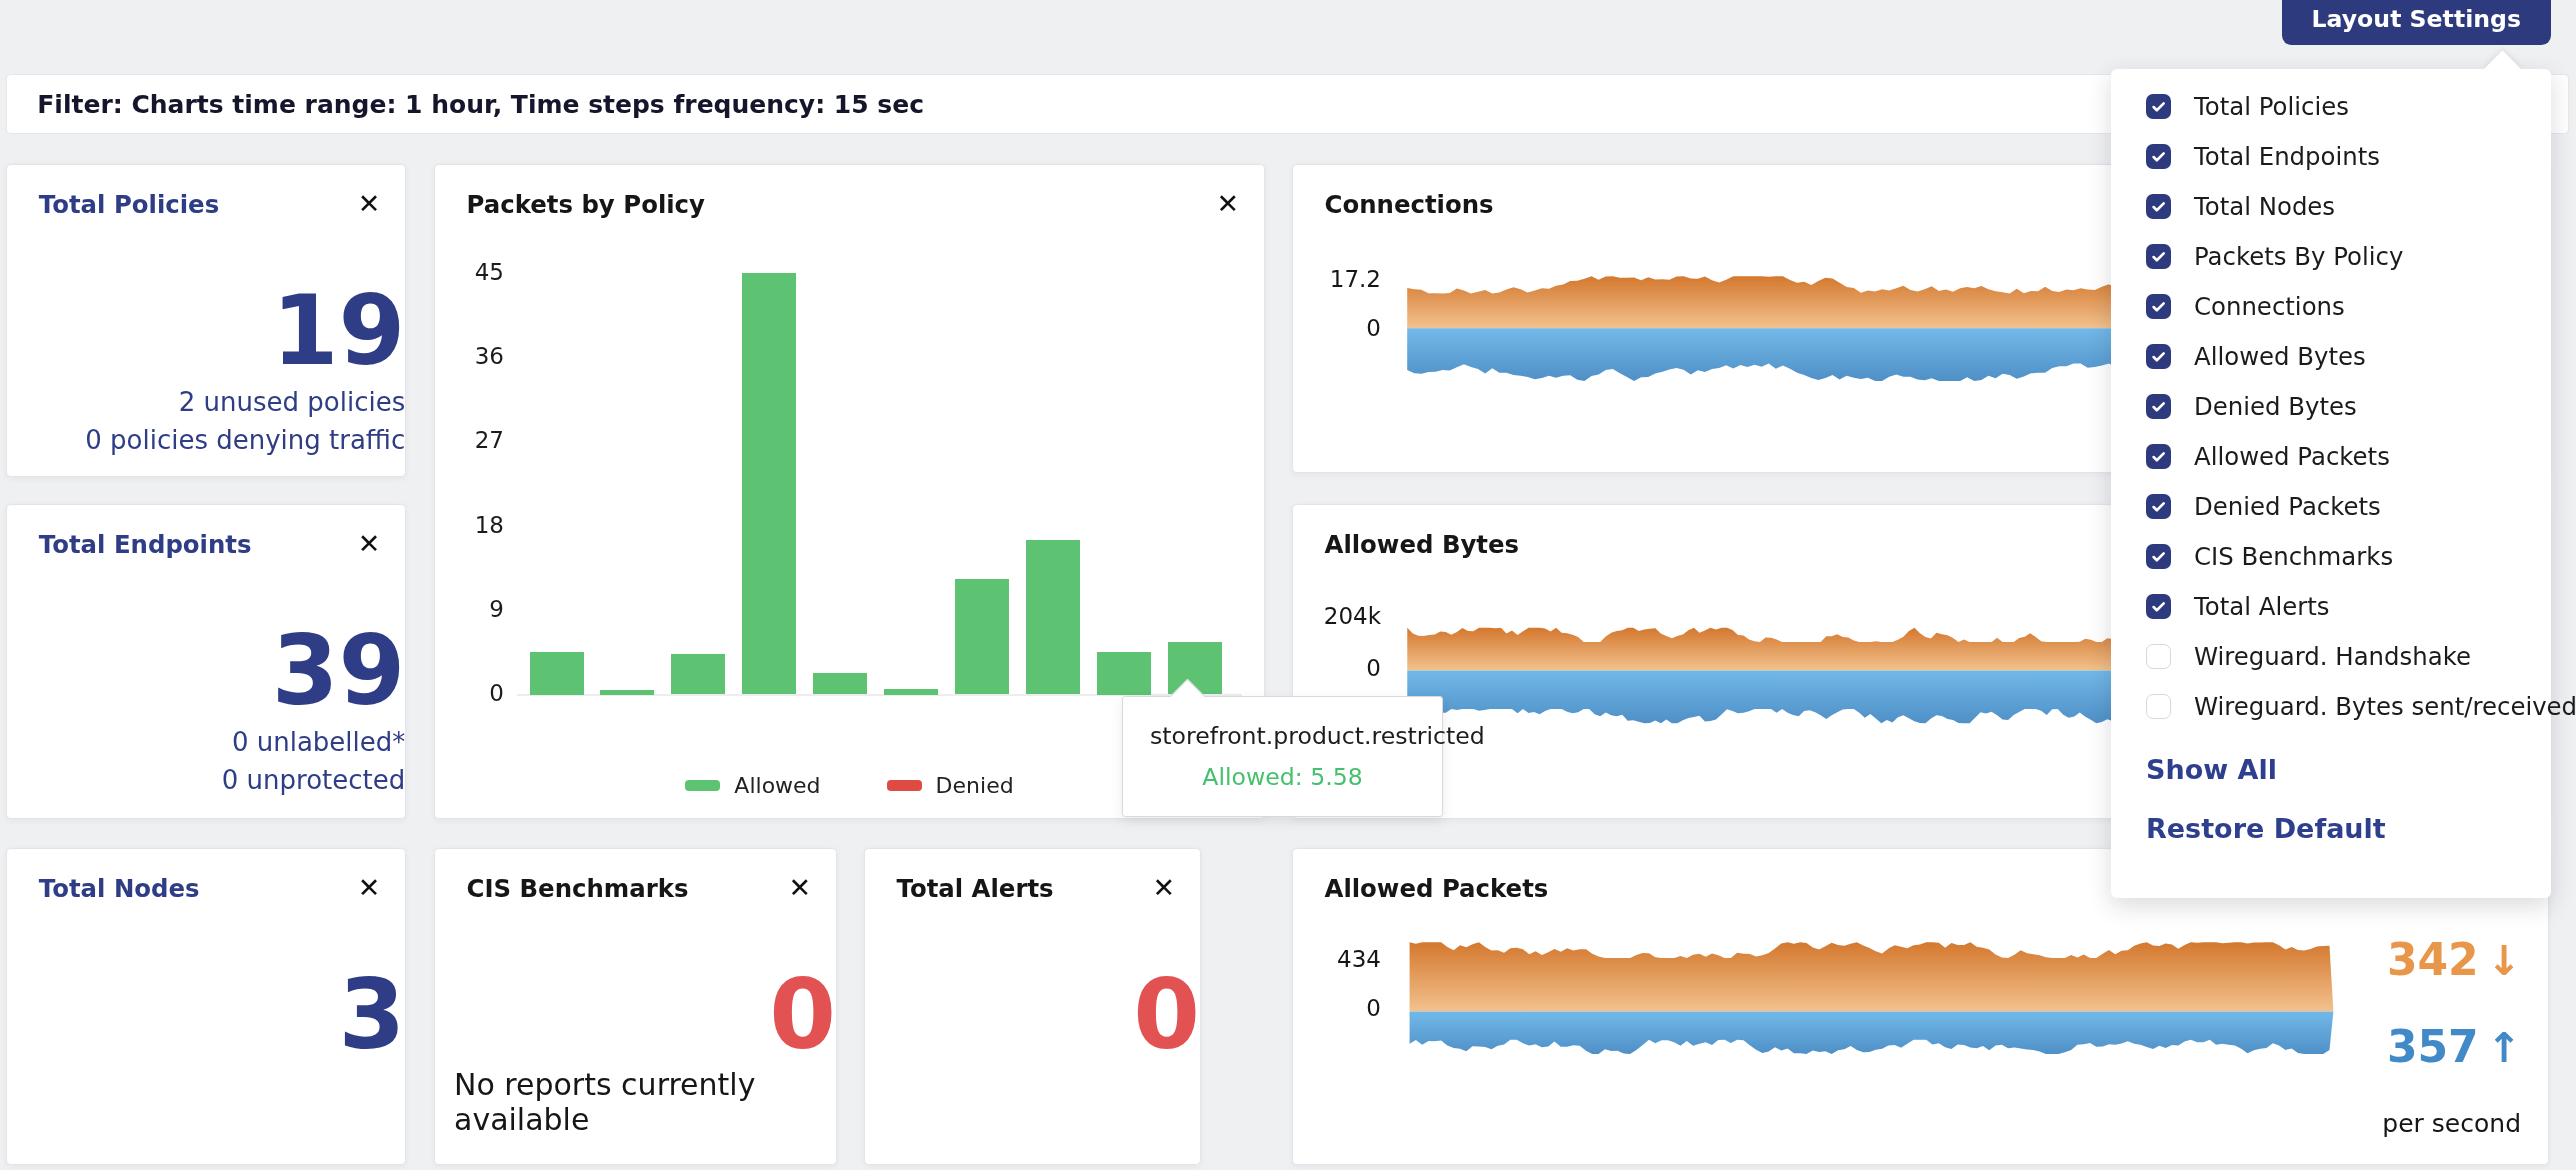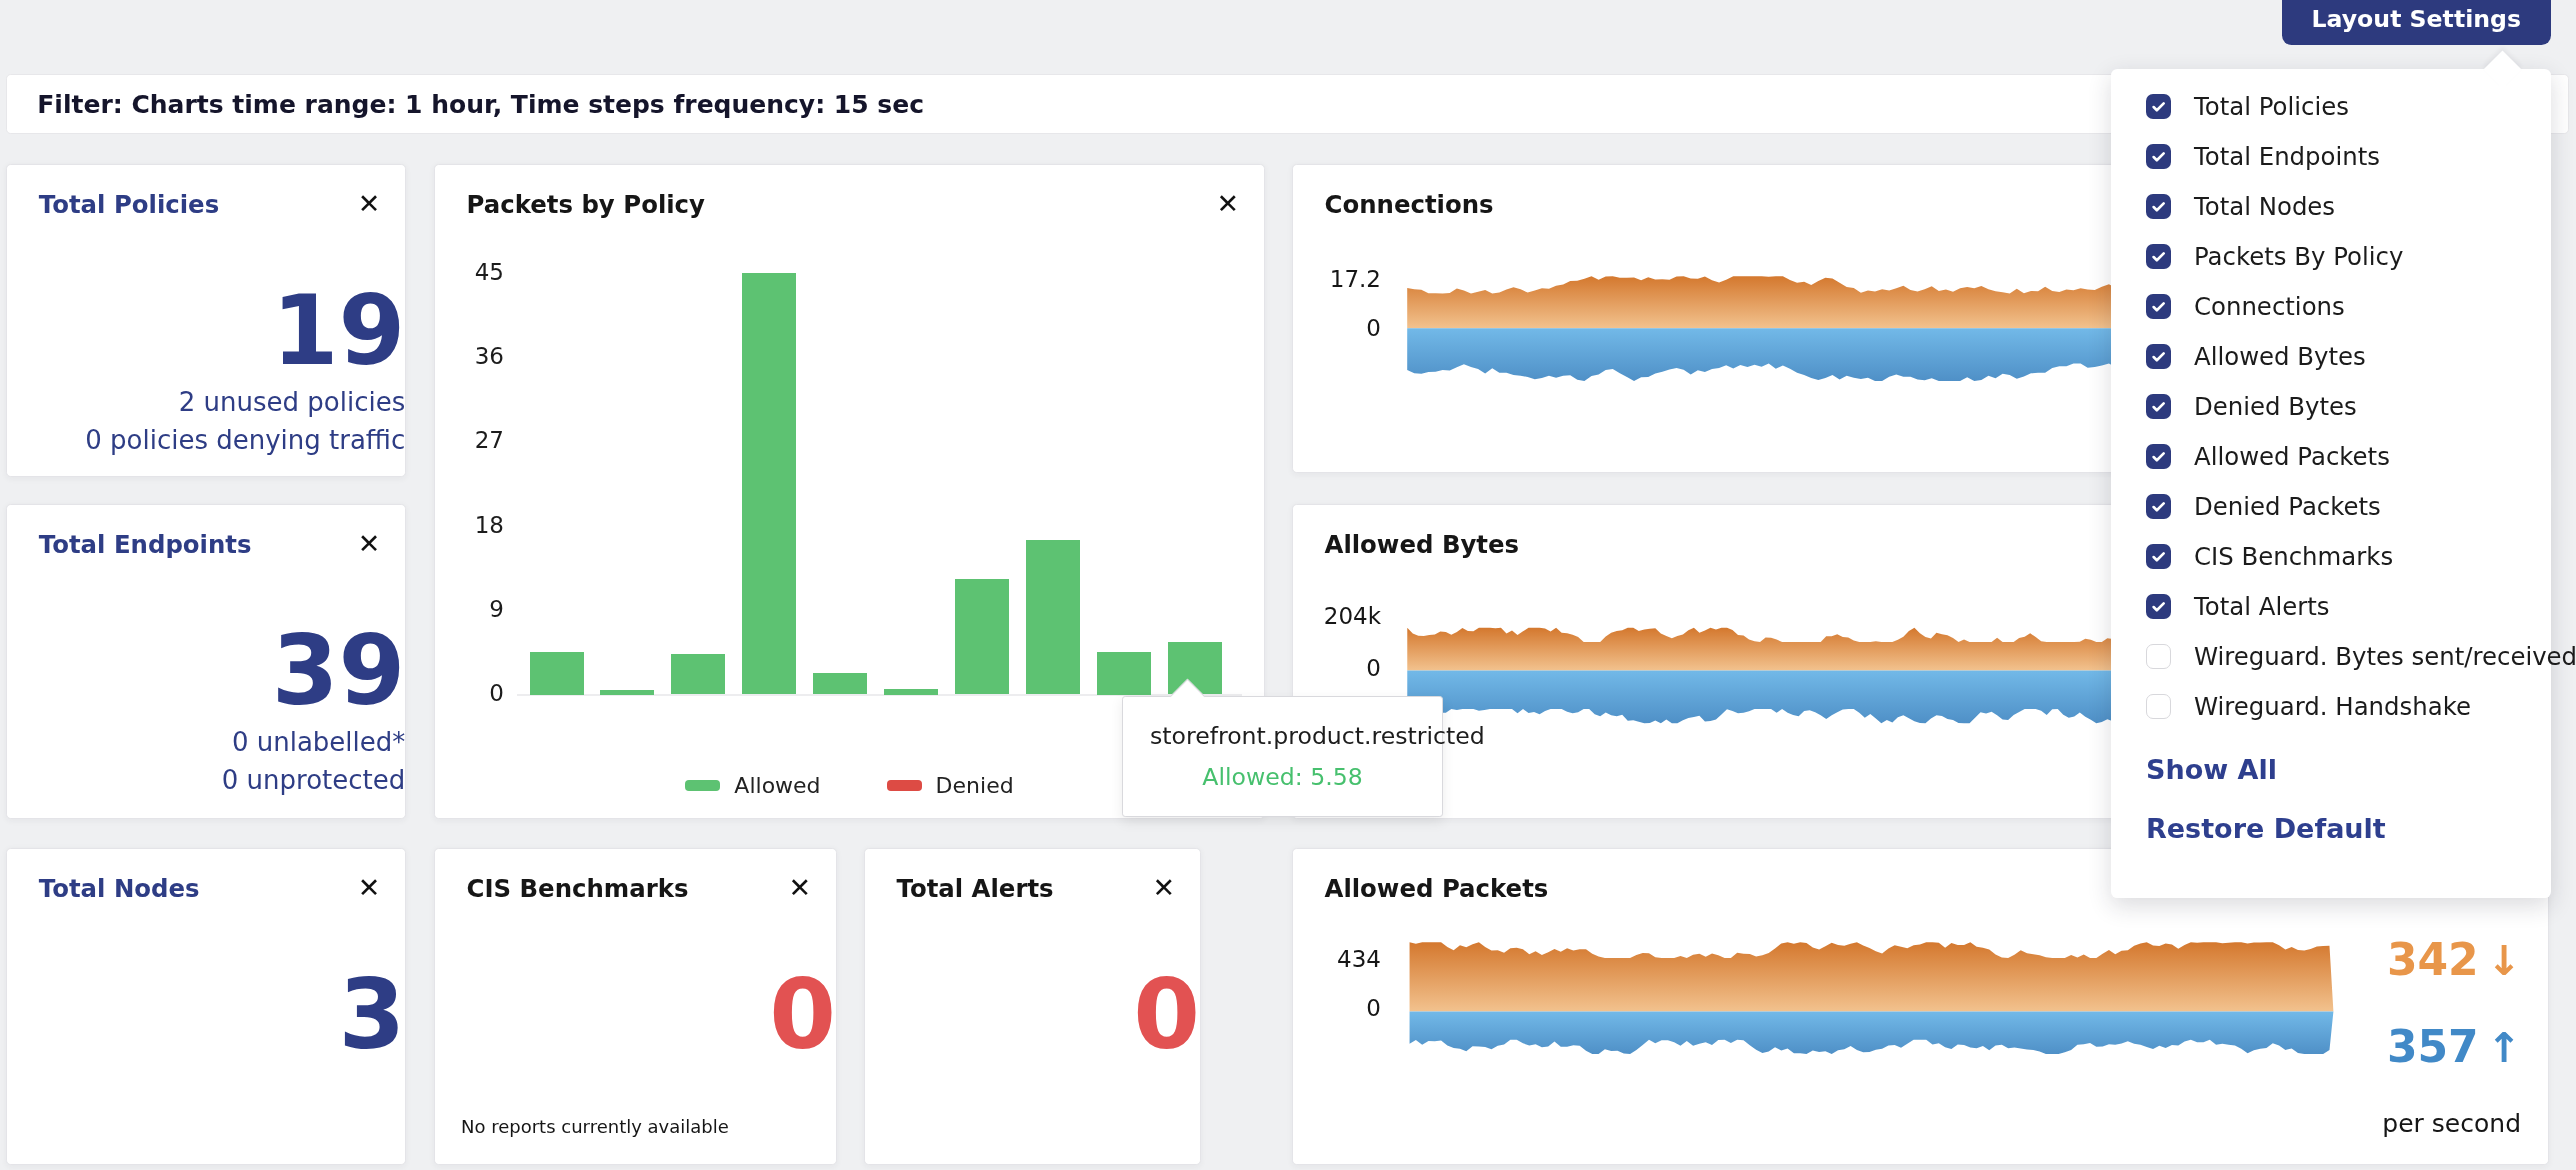--- a/index.html
+++ b/index.html
@@ -38,21 +38,21 @@
   .stat-value {
     position:absolute; left:0; right:0; top:118px; text-align:right;
     font-size:96px; line-height:1; font-weight:700; color:#2e3d85;
   }
   .stat-value.red { color:#e25252; }
   .stat-sub {
     position:absolute; left:0; right:0; text-align:right;
     font-size:26px; color:#2e3d85;
   }
   .stat-sub.s1 { top:222px; } .stat-sub.s2 { top:260px; }
-  .card-note { position:absolute; left:26px; bottom:27px; font-size:18px; color:#161616;text-align:center; }
+  .card-note { position:absolute; left:19px; bottom:27px; font-size:30px; color:#161616; }
   
   .bar-plot { position:absolute; inset:0; }
   .bar-tick {
     position:absolute; left:0; width:69px; text-align:right;
     font-size:23px; color:#1c1c1c;
   }
   .bar-baseline { position:absolute; left:82px; right:22px; top:529px; height:1.6px; background:#ededef; }
   .bar { position:absolute; background:#5dc272; }
   .legend {
     position:absolute; left:0; right:0; top:608px;
@@ -343,25 +343,25 @@
         <label class="dd-item">
           <span class="cb on">
             <svg width="17.3" height="17.3" viewBox="0 0 24 24">
               <path d="M5 12.5l4.5 4.5L19 7.5" stroke="#fff" stroke-width="3.6" fill="none" stroke-linecap="round" stroke-linejoin="round"></path>
             </svg>
           </span>
           <span class="dd-label">Total Alerts</span>
         </label>
         <label class="dd-item">
           <span class="cb off"></span>
+          <span class="dd-label">Wireguard. Handshake</span>
+        </label>
+        <label class="dd-item">
+          <span class="cb off"></span>
           <span class="dd-label">Wireguard. Bytes sent/received</span>
-        </label>
-        <label class="dd-item">
-          <span class="cb off"></span>
-          <span class="dd-label">Wireguard. Handshake</span>
         </label>
       </div>
     <a class="dd-link first">Show All</a>
     <a class="dd-link second">Restore Default</a>
   </div>
 
 </div>
 
 
 </body></html>

